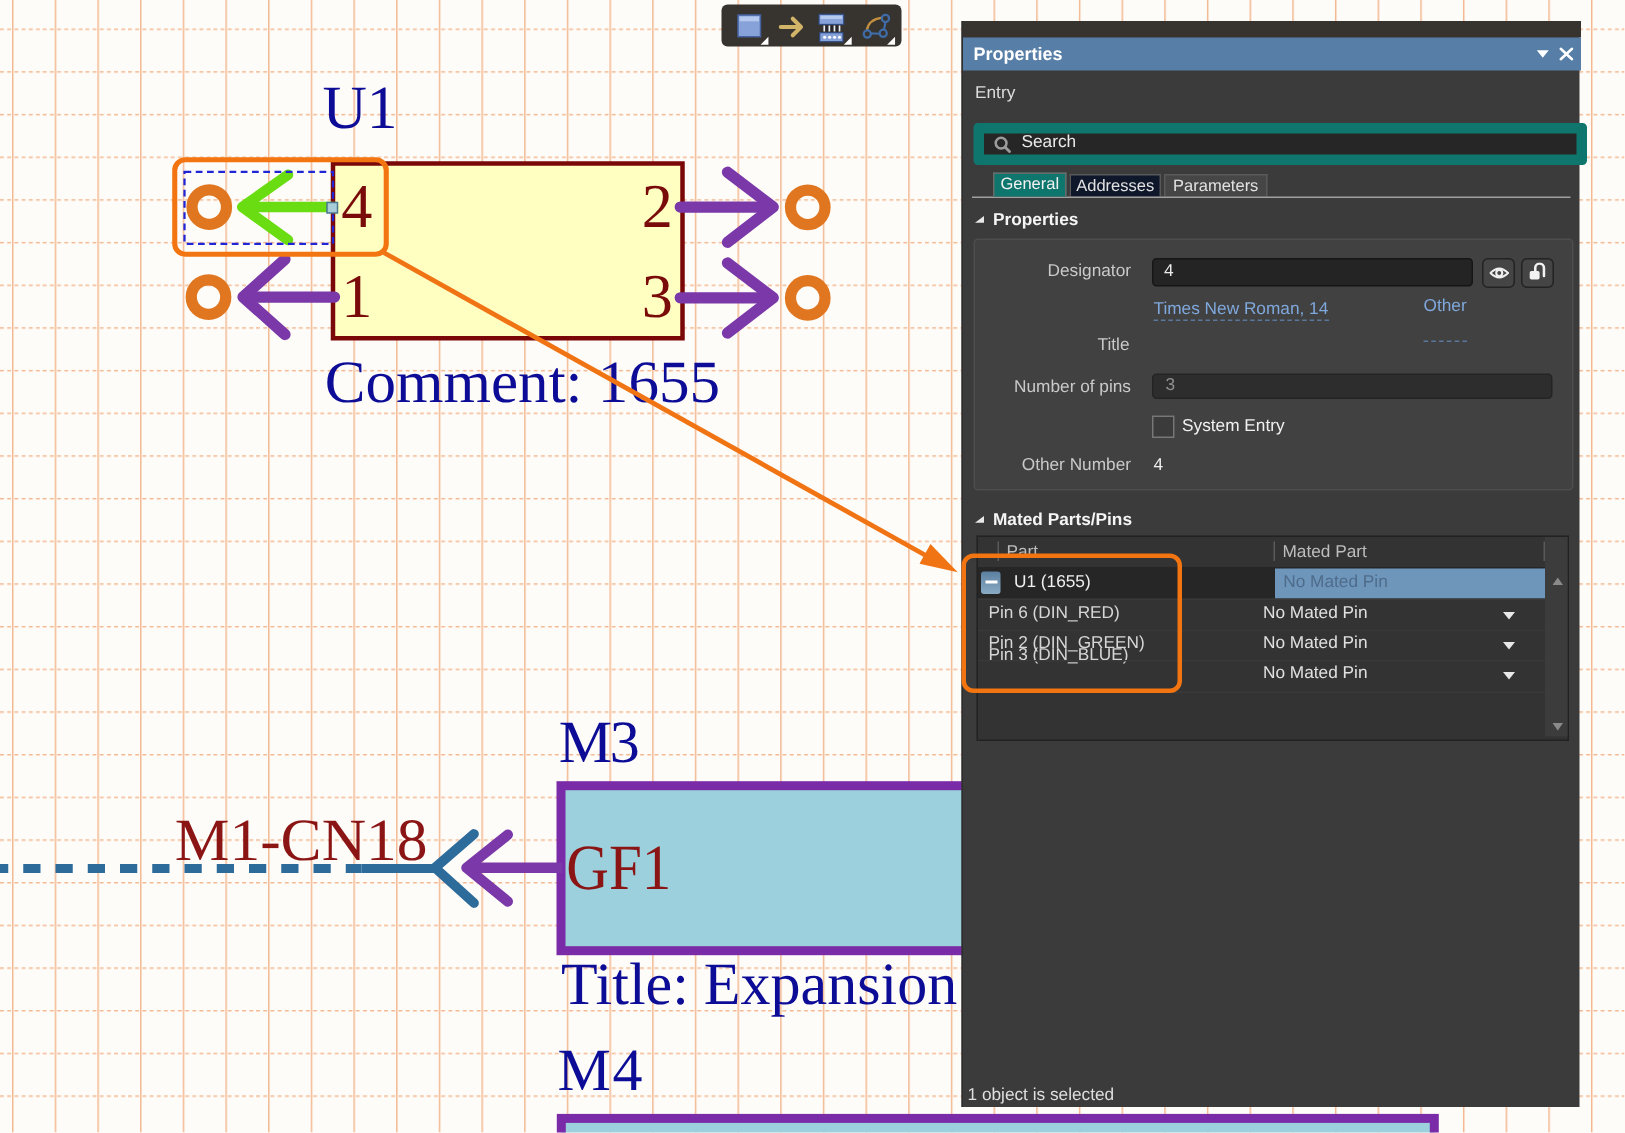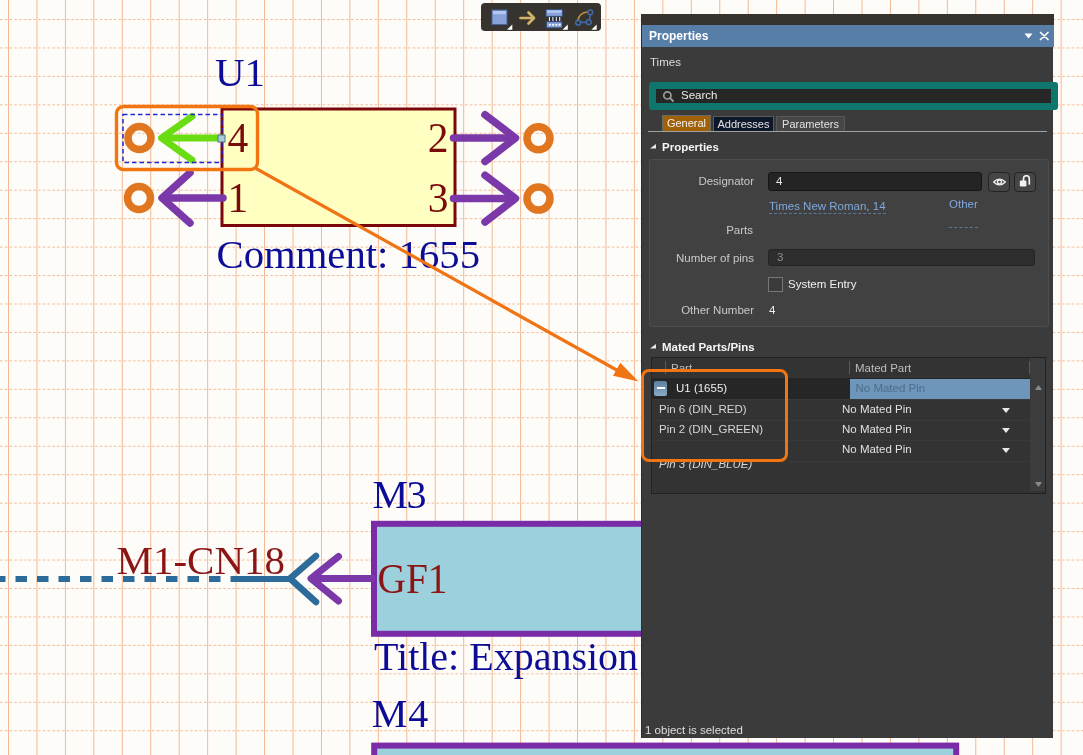--- a/index.html
+++ b/index.html
@@ -125,31 +125,31 @@
   <div class="abs" style="left:0;top:0;width:412px;height:11px;background:#37332f;"></div>
   <div class="abs" style="left:0;top:11px;width:412px;height:22px;background:#567ea6;">
     <span class="abs" style="left:7px;top:4px;font-weight:bold;font-size:12px;color:#fff;">Properties</span>
     <svg class="abs" style="left:382px;top:8px" width="10" height="7">
           <polygon points="0.5,0.5 8.5,0.5 4.5,5.5" fill="#fff"></polygon>
         </svg>
     <svg class="abs" style="left:397px;top:6px" width="11" height="10">
       <path d="M1.5 1.5 L9 8.5 M9 1.5 L1.5 8.5" stroke="#fff" stroke-width="1.7" stroke-linecap="round"></path>
     </svg>
   </div>
-  <span class="abs" style="left:8px;top:42px;font-size:11.5px;color:#dcdcdc;">Times</span>
+  <span class="abs" style="left:8px;top:42px;font-size:11.5px;color:#dcdcdc;">Entry</span>
 
   <div class="abs" style="left:7px;top:68px;width:395px;height:14px;background:#262626;border:7px solid #0f766e;border-radius:3px;">
     <svg class="abs" style="left:6px;top:1px" width="13" height="13" viewBox="0 0 13 13">
       <circle cx="5.4" cy="5.4" r="3.6" fill="none" stroke="#9b9b9b" stroke-width="1.7"></circle>
       <path d="M8.1 8.1 L11 11" stroke="#9b9b9b" stroke-width="1.9" stroke-linecap="round"></path>
     </svg>
     <span class="abs" style="left:25px;top:0px;color:#eaeaea;">Search</span>
   </div>
 
-  <div class="abs" style="left:20px;top:101px;width:49px;height:16px;box-sizing:border-box;background:#a16207;border:1px solid #6a6a6a;border-bottom:none;line-height:15px;text-align:center;font-size:11px;color:#f2f2f2;z-index:2;">General</div>
+  <div class="abs" style="left:20px;top:101px;width:49px;height:16px;box-sizing:border-box;background:#0f766e;border:1px solid #6a6a6a;border-bottom:none;line-height:15px;text-align:center;font-size:11px;color:#f2f2f2;z-index:2;">General</div>
   <div class="abs" style="left:71px;top:102px;width:61px;height:15px;box-sizing:border-box;background:#0f172a;border:1px solid #595959;border-bottom:none;line-height:14px;text-align:center;font-size:11px;color:#e2e2e2;">Addresses</div>
   <div class="abs" style="left:134px;top:102px;width:69px;height:15px;box-sizing:border-box;background:#464646;border:1px solid #595959;border-bottom:none;line-height:14px;text-align:center;font-size:11px;color:#e2e2e2;">Parameters</div>
   <div class="abs" style="left:6px;top:117px;width:399px;height:1px;background:#a0a0a0;"></div>
 
   <svg class="abs" style="left:8px;top:130px" width="8" height="8">
         <polygon points="0,4.5 6,4.5 6,0" fill="#e8e8e8"></polygon>
       </svg>
   <span class="abs" style="left:20px;top:127px;font-weight:bold;color:#f5f5f5;">Properties</span>
 
   <div class="abs" style="left:7px;top:145px;width:398px;height:166px;background:#414141;border:1px solid #4d4d4d;border-radius:3px;"></div>
@@ -167,21 +167,21 @@
   <div class="abs" style="left:372px;top:157.5px;width:20px;height:18px;background:#454545;border:1px solid #232323;border-radius:4px;">
     <svg class="abs" style="left:4px;top:2.5px" width="12" height="13" viewBox="0 0 12 13">
       <path d="M4.5 6 V3.6 a2.9 2.9 0 0 1 5.8 0 V9" fill="none" stroke="#f2f2f2" stroke-width="1.7" stroke-linecap="round"></path>
       <rect x="0.8" y="5.6" width="6.6" height="5.8" rx="1.2" fill="#f2f2f2"></rect>
     </svg>
   </div>
 
   <span class="abs" style="left:127px;top:186px;color:#7fa8dc;border-bottom:1px dashed #58789e;padding-bottom:1px;">Times New Roman, 14</span>
   <span class="abs" style="left:307px;top:184px;color:#7fa8dc;border-bottom:1px dashed #58789e;padding-bottom:17px;">Other</span>
 
-  <span class="abs" style="left:0;top:210px;width:111px;text-align:right;color:#c9c9c9;">Parts</span>
+  <span class="abs" style="left:0;top:210px;width:111px;text-align:right;color:#c9c9c9;">Title</span>
 
   <span class="abs" style="left:0;top:238px;width:112px;text-align:right;color:#c9c9c9;">Number of pins</span>
   <div class="abs" style="left:126px;top:235px;width:265px;height:15px;background:#2d2d2d;border:1px solid #242424;border-radius:3px;line-height:15px;">
     <span style="margin-left:8px;color:#8f8f8f;">3</span>
   </div>
 
   <div class="abs" style="left:126px;top:263px;width:13px;height:13px;background:#3b3b3b;border:1px solid #777;"></div>
   <span class="abs" style="left:146px;top:264px;color:#f0f0f0;">System Entry</span>
 
   <span class="abs" style="left:0;top:290px;width:112px;text-align:right;color:#c9c9c9;">Other Number</span>
@@ -212,21 +212,21 @@
     <span class="abs" style="left:7px;top:45px;color:#d6d6d6;">Pin 6 (DIN_RED)</span>
     <span class="abs" style="left:190px;top:45px;color:#e0e0e0;">No Mated Pin</span>
     <svg class="abs" style="left:350px;top:50px" width="9" height="6">
           <polygon points="0,0 8,0 4,5" fill="#e8e8e8"></polygon>
         </svg>
     <span class="abs" style="left:7px;top:65px;color:#d6d6d6;">Pin 2 (DIN_GREEN)</span>
     <span class="abs" style="left:190px;top:65px;color:#e0e0e0;">No Mated Pin</span>
     <svg class="abs" style="left:350px;top:70px" width="9" height="6">
           <polygon points="0,0 8,0 4,5" fill="#e8e8e8"></polygon>
         </svg>
-    <span class="abs" style="left:7px;top:100px;color:#d6d6d6;font-style:italic;">Pin 3 (DIN_BLUE)</span>
+    <span class="abs" style="left:7px;top:73px;color:#d6d6d6;">Pin 3 (DIN_BLUE)</span>
     <span class="abs" style="left:190px;top:85px;color:#e0e0e0;">No Mated Pin</span>
     <svg class="abs" style="left:350px;top:90px" width="9" height="6">
           <polygon points="0,0 8,0 4,5" fill="#e8e8e8"></polygon>
         </svg>
     <div class="abs" style="left:0;top:41px;width:378px;height:1px;background:#393939;"></div>
     <div class="abs" style="left:0;top:61.5px;width:378px;height:1px;background:#393939;"></div>
     <div class="abs" style="left:0;top:82px;width:378px;height:1px;background:#393939;"></div>
     <div class="abs" style="left:0;top:102.5px;width:378px;height:1px;background:#393939;"></div>
 
     <div class="abs" style="left:378px;top:0;width:15px;height:133px;background:#3c3c3c;"></div>

